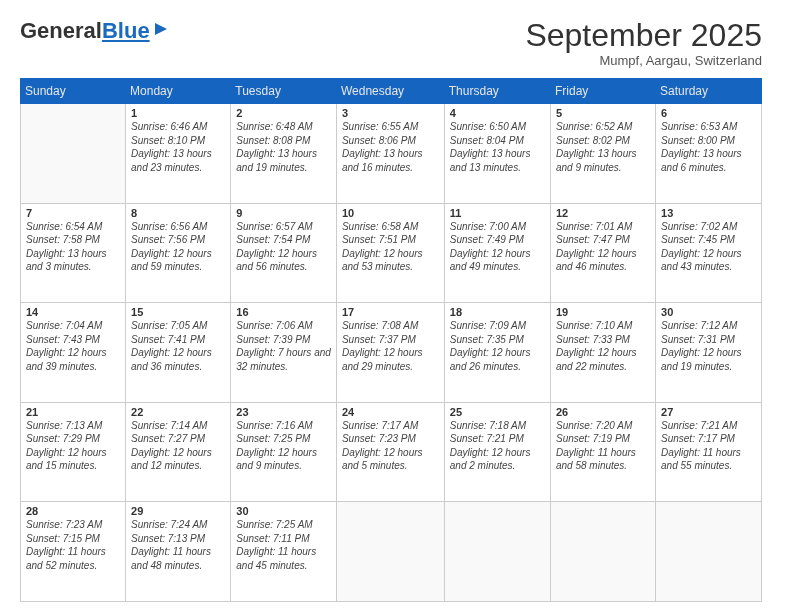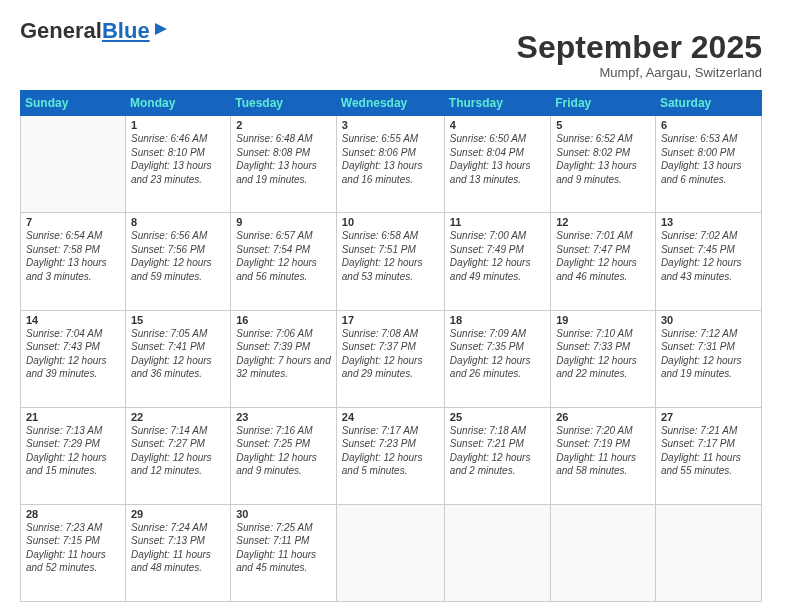--- a/index.html
+++ b/index.html
@@ -21,39 +21,38 @@
       display: flex;
       justify-content: space-between;
       align-items: flex-start;
       margin-bottom: 10px;
     }
     .title-block {
       text-align: right;
     }
     .month-title {
       font-size: 32px;
-      font-weight: bold;
+      font-weight: normal;
       color: #333;
       line-height: 1.1;
-      margin-top: 12px;
     }
     .location {
       font-size: 13px;
       color: #555;
     }
     .calendar {
       width: 100%;
       border-collapse: collapse;
       flex: 1;
     }
     .calendar th {
       background-color: #1565C0;
-      color: #5eead4;
+      color: #e5e5e5;
       font-size: 12px;
-      font-weight: bold;
+      font-weight: normal;
       padding: 5px 4px;
       text-align: left;
       border: 1px solid #1565C0;
       margin-left: 24px;
     }
     .calendar td {
       border: 1px solid #ccc;
       vertical-align: top;
       padding: 3px 5px;
       font-size: 9.5px;

